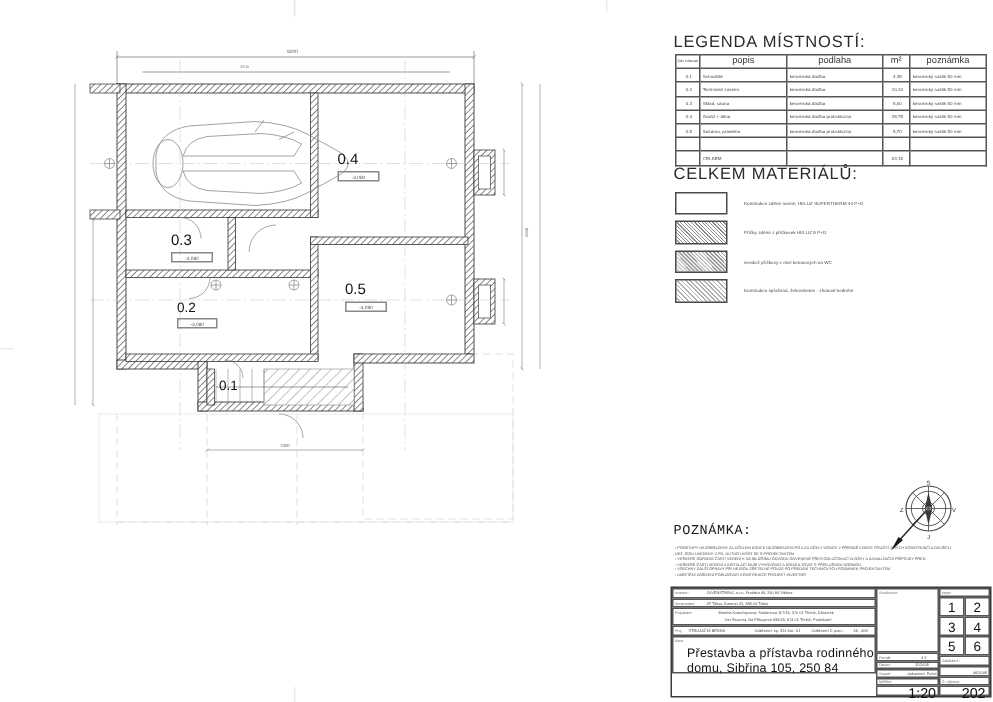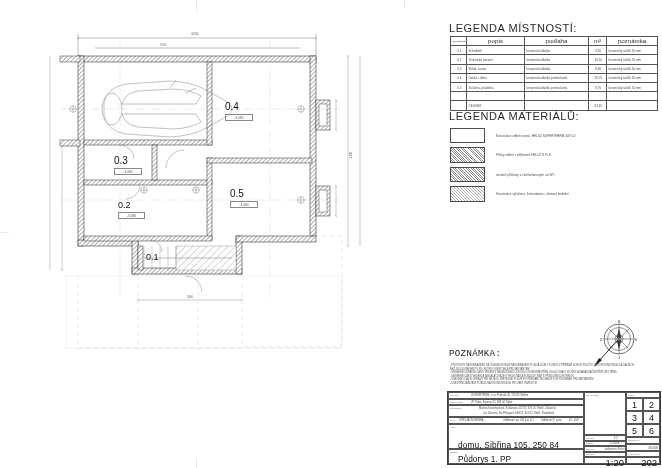--- a/index.html
+++ b/index.html
@@ -323,21 +323,21 @@
           <td class="c"></td>
           <td>CELKEM</td>
           <td></td>
           <td class="c">63,15</td>
           <td></td>
         </tr>
       </tbody>
         </table>
     </div>
 
-    <div class="abs legend-title" style="left:4px;top:110px;">LEGENDA MATERIÁLŮ:</div>
+    <div class="abs legend-title" style="left:4px;top:110px;">CELKEM MATERIÁLŮ:</div>
 
     <div class="abs" style="left:5px;top:128px;width:207px;">
       <div class="mat-row">
         <div class="mat-swatch sw-blank"></div>
         <div class="mat-text">Konstrukce zděné nosné, HELUZ SUPERTHERM 44 P+D</div>
       </div>
       <div class="mat-row">
         <div class="mat-swatch sw-diag"></div>
         <div class="mat-text">Příčky zděné z příčkovek HELUZ 8 P+D</div>
       </div>
@@ -405,27 +405,24 @@
         <span class="abs tb-lab" style="left:1px;top:1.4px;">Proj.</span>
         <span class="abs tb-txt" style="left:10px;top:1.4px;">STROJAČNÍ BENNA</span>
         <span class="abs tb-txt" style="left:54px;top:1.4px;">Odběratel: kp. 331</span>
         <span class="abs tb-txt" style="left:76px;top:1.4px;">Kat. ÚJ</span>
         <span class="abs tb-txt" style="left:92px;top:1.4px;">Odběratel 2: pom.:</span>
         <span class="abs tb-txt" style="left:120px;top:1.4px;">45 , 408</span>
       </div>
 
       <div class="cell" style="left:0;top:32px;width:136px;height:25px;">
         <span class="abs tb-lab" style="left:1px;top:.8px;">Akce:</span>
+        <div class="abs tb-main" style="left:9px;top:5px;">Přestavba a přístavba rodinného</div>
         <div class="abs tb-main" style="left:9px;top:15px;">domu, Sibřina 105, 250 84</div>
       </div>
 
-      <div class="cell" style="left:0;top:57px;width:136px;height:15px;">
-        <span class="abs tb-lab" style="left:1px;top:.8px;">Obsah:</span>
-        <div class="abs tb-sub" style="left:9px;top:3.5px;">Půdorys 1. PP</div>
-      </div>
 
       <div class="cell" style="left:136px;top:0;width:42px;height:43px;">
         <span class="abs tb-lab" style="left:1px;top:1px;">Součinnost:</span>
       </div>
       <div class="cell" style="left:136px;top:43px;width:42px;height:5.5px;">
         <span class="abs tb-lab" style="left:1px;top:.8px;">Formát:</span>
         <span class="abs tb-txt" style="left:29px;top:.8px;">4 2</span>
       </div>
       <div class="cell" style="left:136px;top:48.5px;width:42px;height:5.5px;">
         <span class="abs tb-lab" style="left:1px;top:.8px;">Datum:</span>

